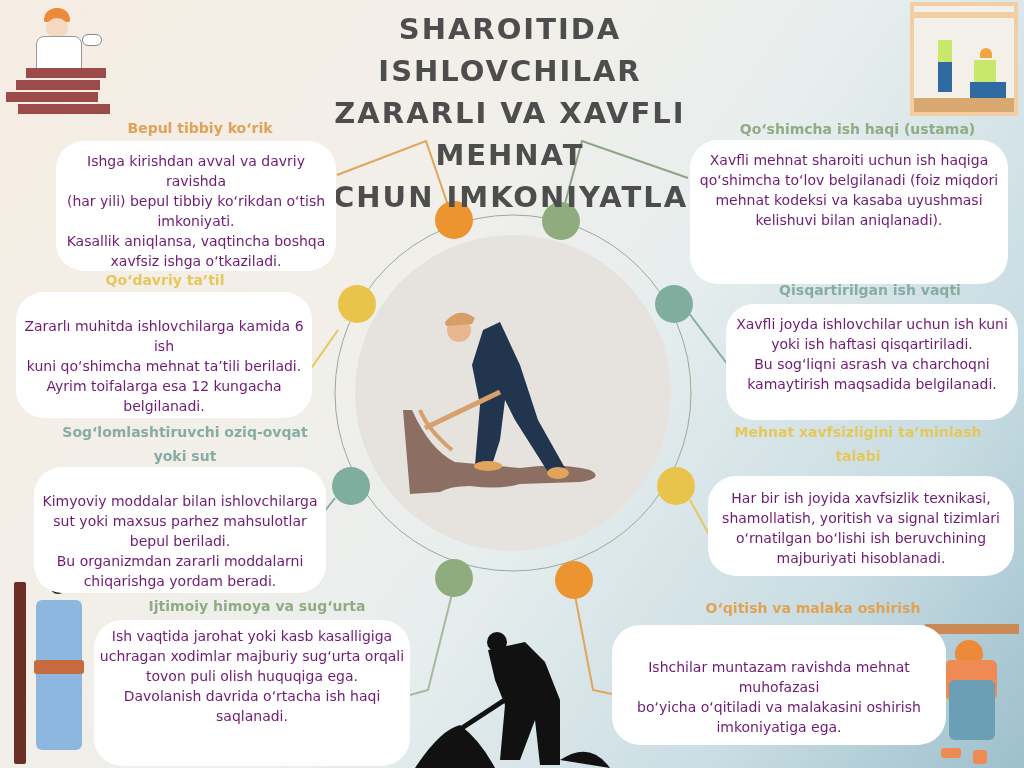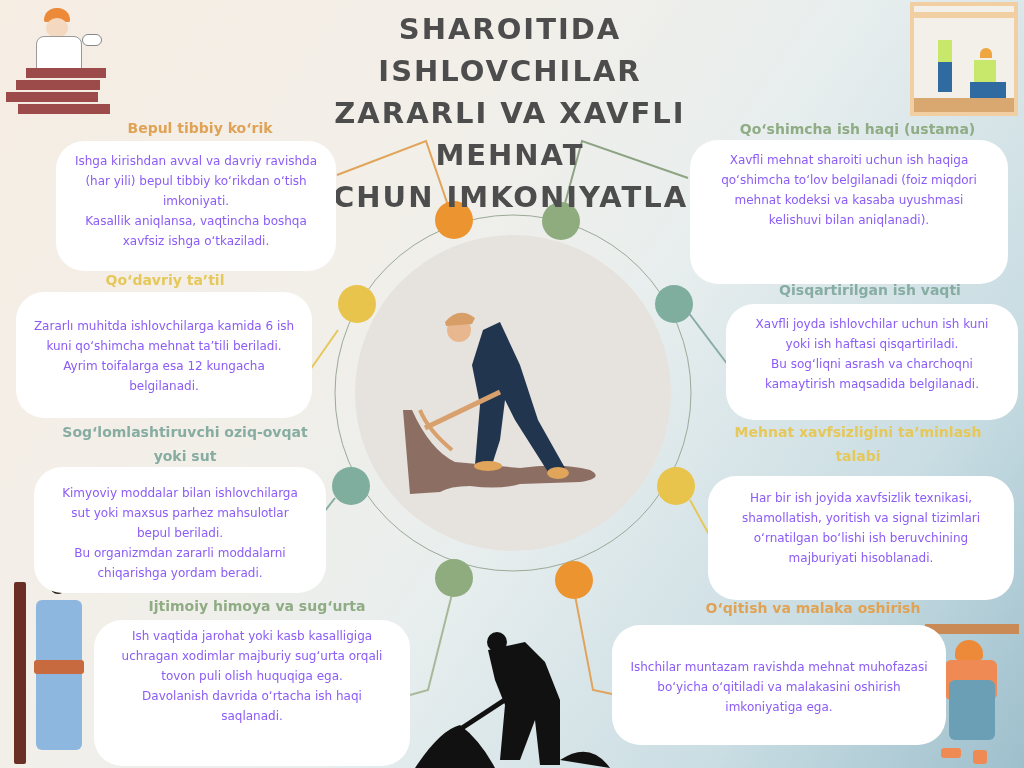--- a/index.html
+++ b/index.html
@@ -10,21 +10,21 @@
     background: linear-gradient(125deg, #f6ede3 0%, #f2efe9 35%, #e8eeee 55%, #c9dde3 80%, #9dbfcc 100%);
   }
   .title {
     position: absolute; left: 270px; top: 8px; width: 480px;
     text-align: center; color: #4d4d4d;
     font-family: "DejaVu Sans", sans-serif; font-weight: bold;
     font-size: 29px; line-height: 42px; letter-spacing: 2px;
   }
   .card {
     position: absolute; background: #ffffff; border-radius: 28px;
-    color: #8b5cf6; font-size: 12px; line-height: 20px; text-align: center;
+    color: #701a75; font-size: 14px; line-height: 20px; text-align: center;
     display: flex; align-items: flex-start; justify-content: center;
     font-family: "DejaVu Sans", sans-serif;
   }
   .card .txt { white-space: pre-line; }
   .heading {
     position: absolute; font-weight: bold; font-size: 14px; line-height: 24px;
     text-align: center; font-family: "DejaVu Sans", sans-serif; white-space: pre-line;
   }
   .h-orange { color: #e0a356; }
   .h-green { color: #8fac84; }
@@ -159,31 +159,31 @@
 <div class="heading h-teal" style="left:740px;top:278px;width:260px;">Qisqartirilgan ish vaqti</div>
 <div class="card" style="left:726px;top:304px;width:292px;height:116px;padding-top:10px;">
   <div class="txt">Xavfli joyda ishlovchilar uchun ish kuni
 yoki ish haftasi qisqartiriladi.
 Bu sog‘liqni asrash va charchoqni
 kamaytirish maqsadida belgilanadi.</div>
 </div>
 
 <div class="heading h-teal" style="left:30px;top:420px;width:310px;">Sog‘lomlashtiruvchi oziq-ovqat
 yoki sut</div>
-<div class="card" style="left:34px;top:467px;width:292px;height:126px;padding-top:16px;">
+<div class="card" style="left:34px;top:467px;width:292px;height:126px;padding-top:24px;">
   <div class="txt">Kimyoviy moddalar bilan ishlovchilarga
 sut yoki maxsus parhez mahsulotlar
 bepul beriladi.
 Bu organizmdan zararli moddalarni
 chiqarishga yordam beradi.</div>
 </div>
 
 <div class="heading h-yellow" style="left:698px;top:420px;width:320px;">Mehnat xavfsizligini ta’minlash
 talabi</div>
-<div class="card" style="left:708px;top:476px;width:306px;height:124px;padding-top:12px;">
+<div class="card" style="left:708px;top:476px;width:306px;height:100px;padding-top:12px;">
   <div class="txt">Har bir ish joyida xavfsizlik texnikasi,
 shamollatish, yoritish va signal tizimlari
 o‘rnatilgan bo‘lishi ish beruvchining
 majburiyati hisoblanadi.</div>
 </div>
 
 <div class="heading h-green" style="left:112px;top:594px;width:290px;">Ijtimoiy himoya va sug‘urta</div>
 <div class="card" style="left:94px;top:620px;width:316px;height:146px;padding-top:6px;">
   <div class="txt">Ish vaqtida jarohat yoki kasb kasalligiga
 uchragan xodimlar majburiy sug‘urta orqali

